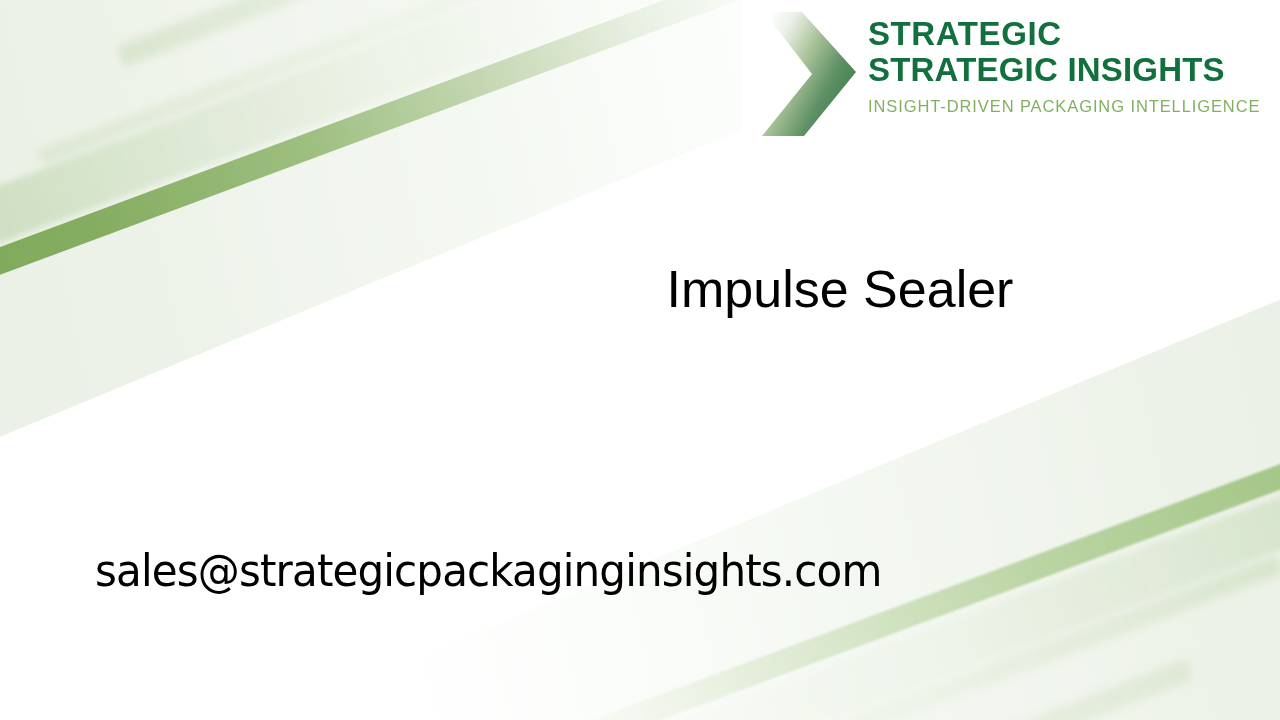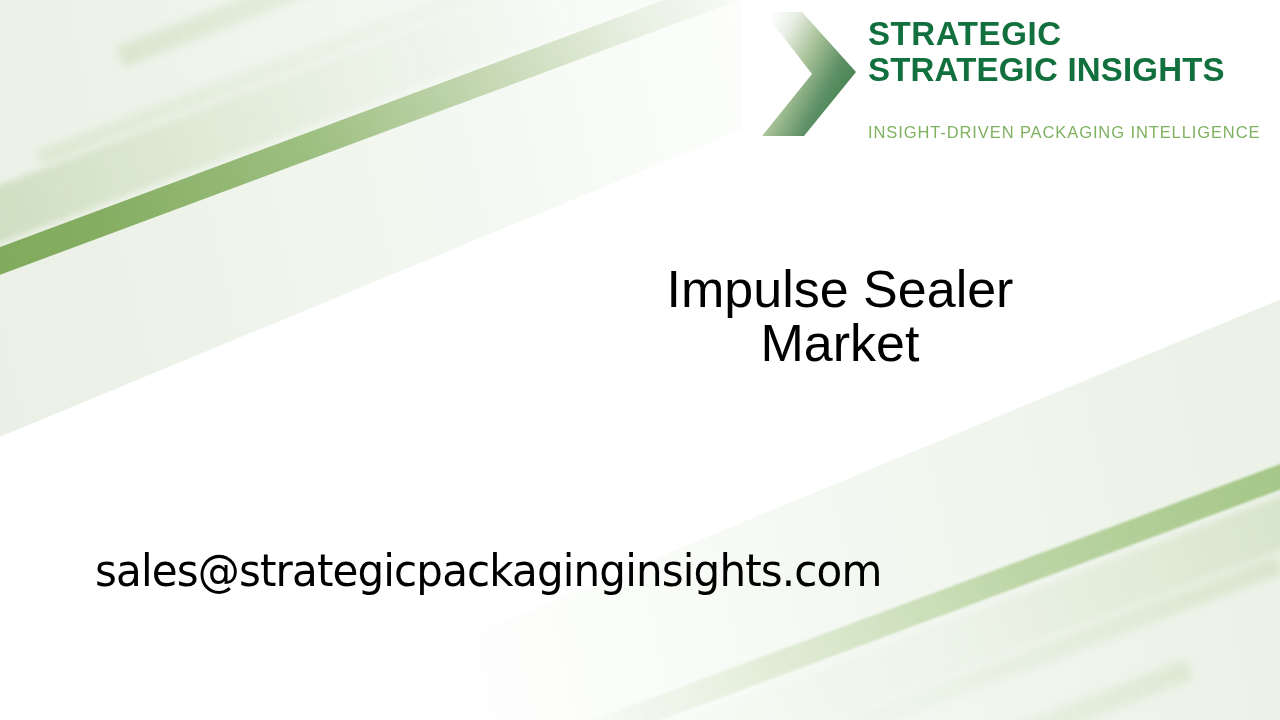--- a/index.html
+++ b/index.html
@@ -170,21 +170,21 @@
     font-size: 33px;
     line-height: 36px;
     letter-spacing: 0.6px;
     color: #11703d;
     white-space: nowrap;
   }
   .logo-word.line2 {
     letter-spacing: 0.2px;
   }
   .logo-tagline {
-    margin-top: 35px;
+    margin-top: 9px;
     font-family: "Liberation Sans", sans-serif;
     font-weight: normal;
     font-size: 16.5px;
     letter-spacing: 0.9px;
     color: #7fb15f;
     white-space: nowrap;
   }
 
   
   .title {
@@ -252,18 +252,17 @@
     </div>
     <div class="logo-text-block">
       <div class="logo-word">STRATEGIC</div>
       <div class="logo-word line2">STRATEGIC INSIGHTS</div>
       <div class="logo-tagline">INSIGHT-DRIVEN PACKAGING INTELLIGENCE</div>
     </div>
   </div>
 
   <h1 class="title">
     <span>Impulse Sealer</span><br>
-    <span>Market</span>
   </h1>
 
   <div class="email">sales@strategicpackaginginsights.com</div>
 
 </div>
 
 </body></html>

